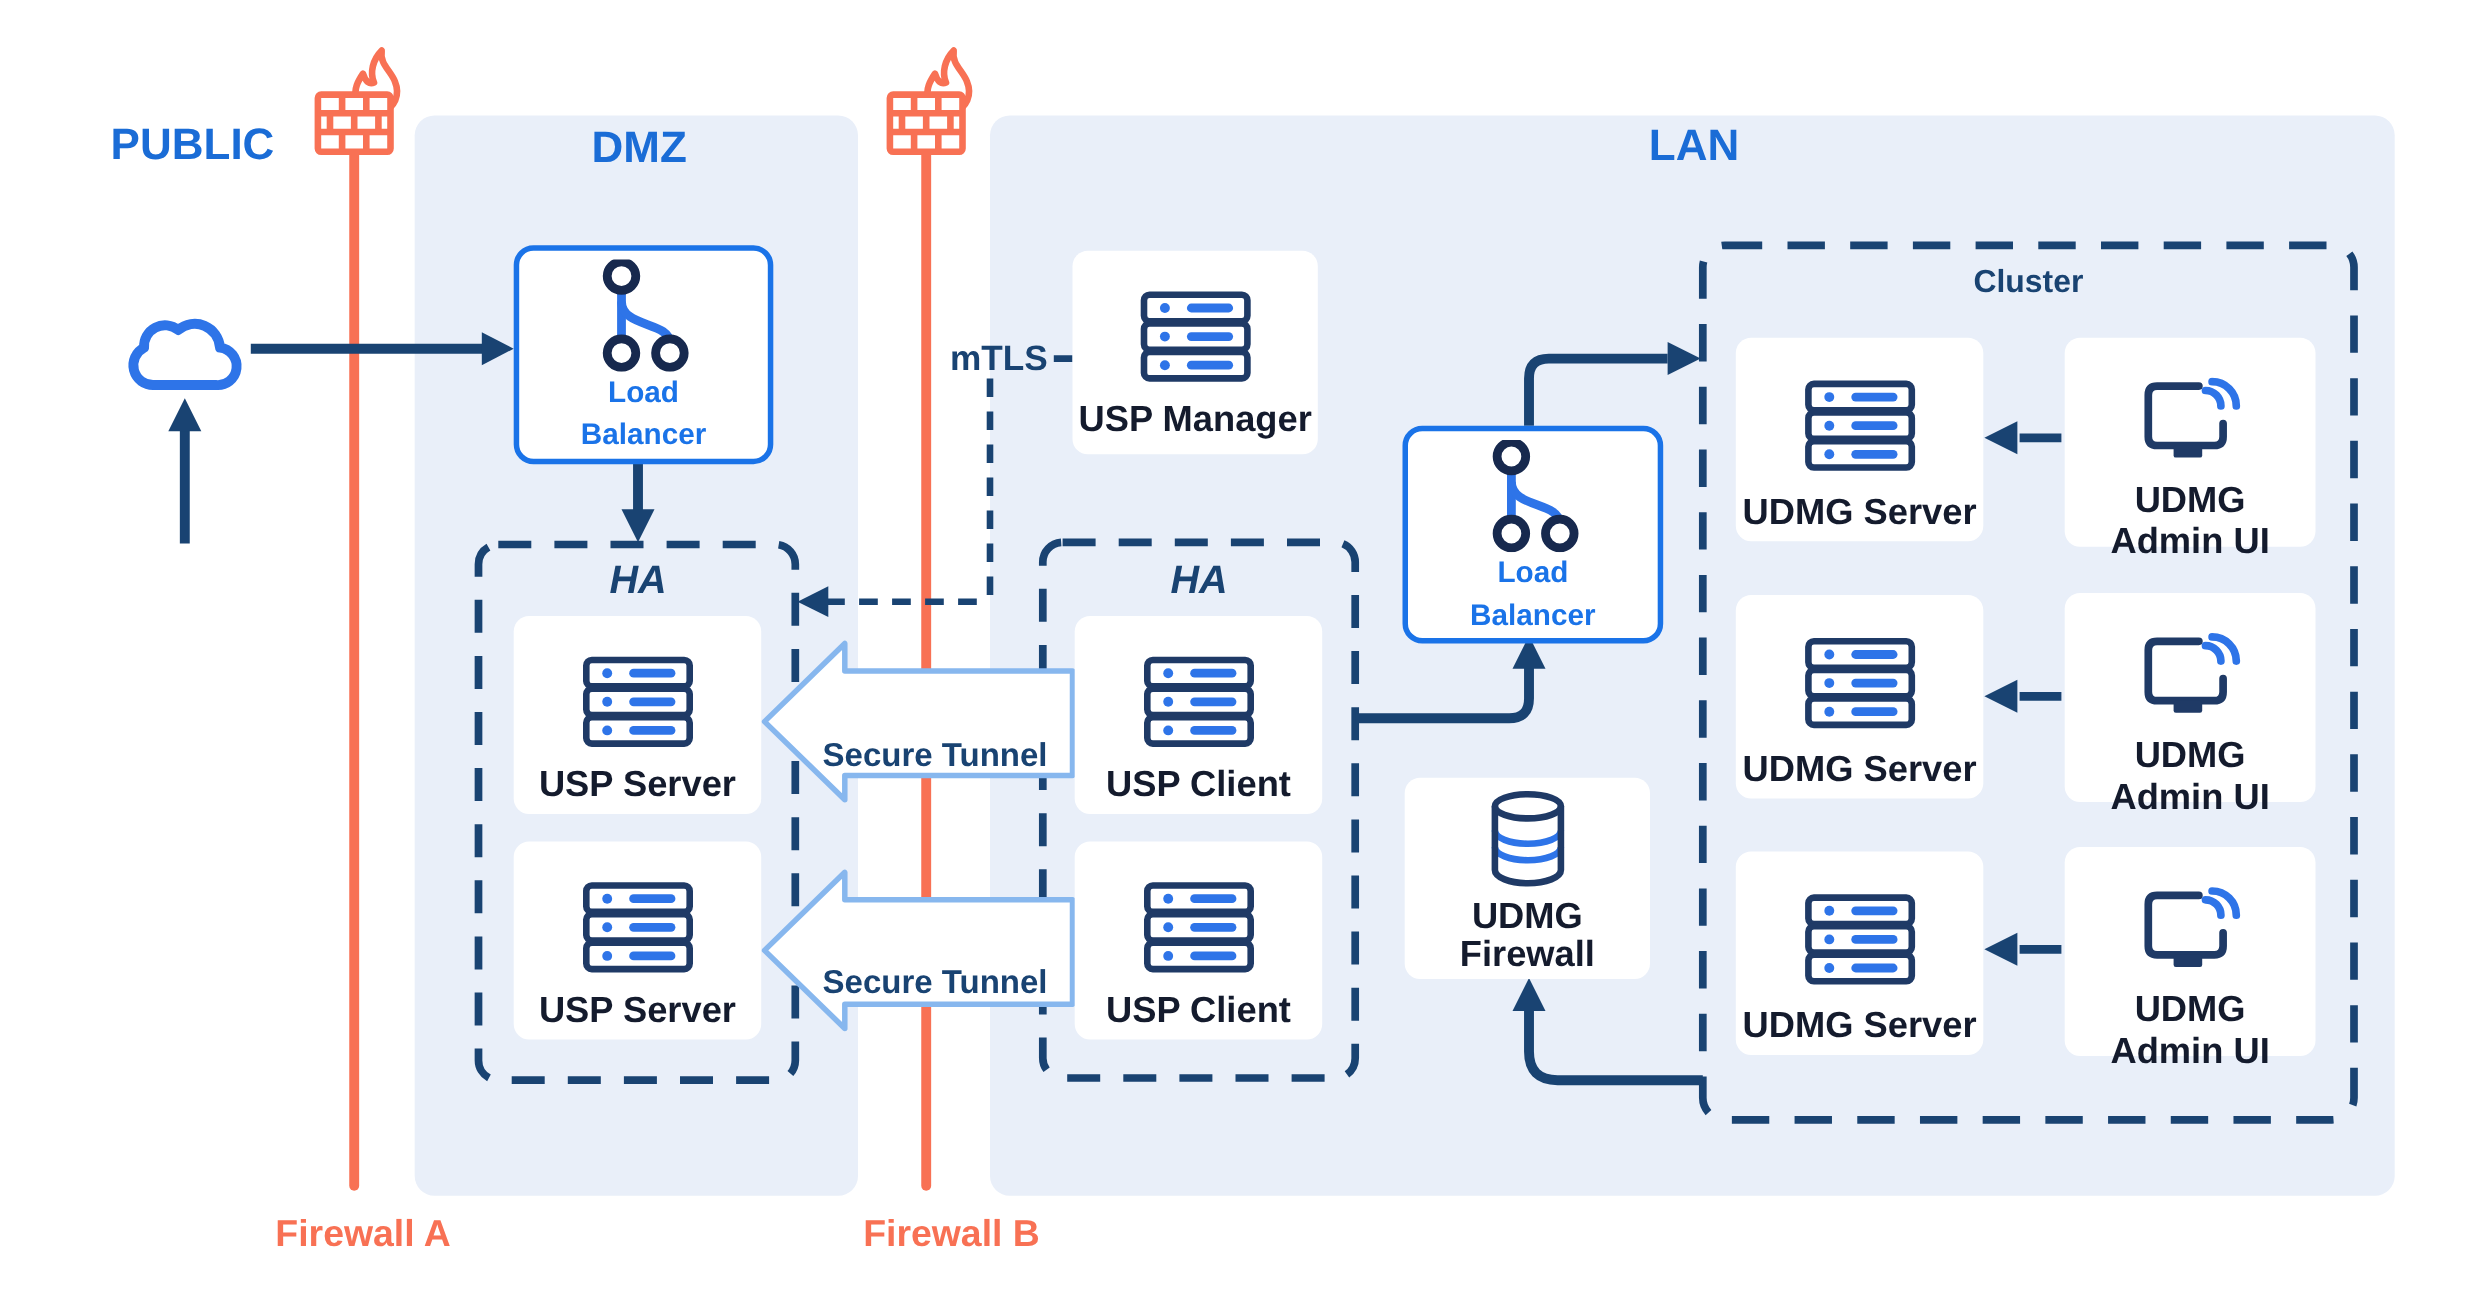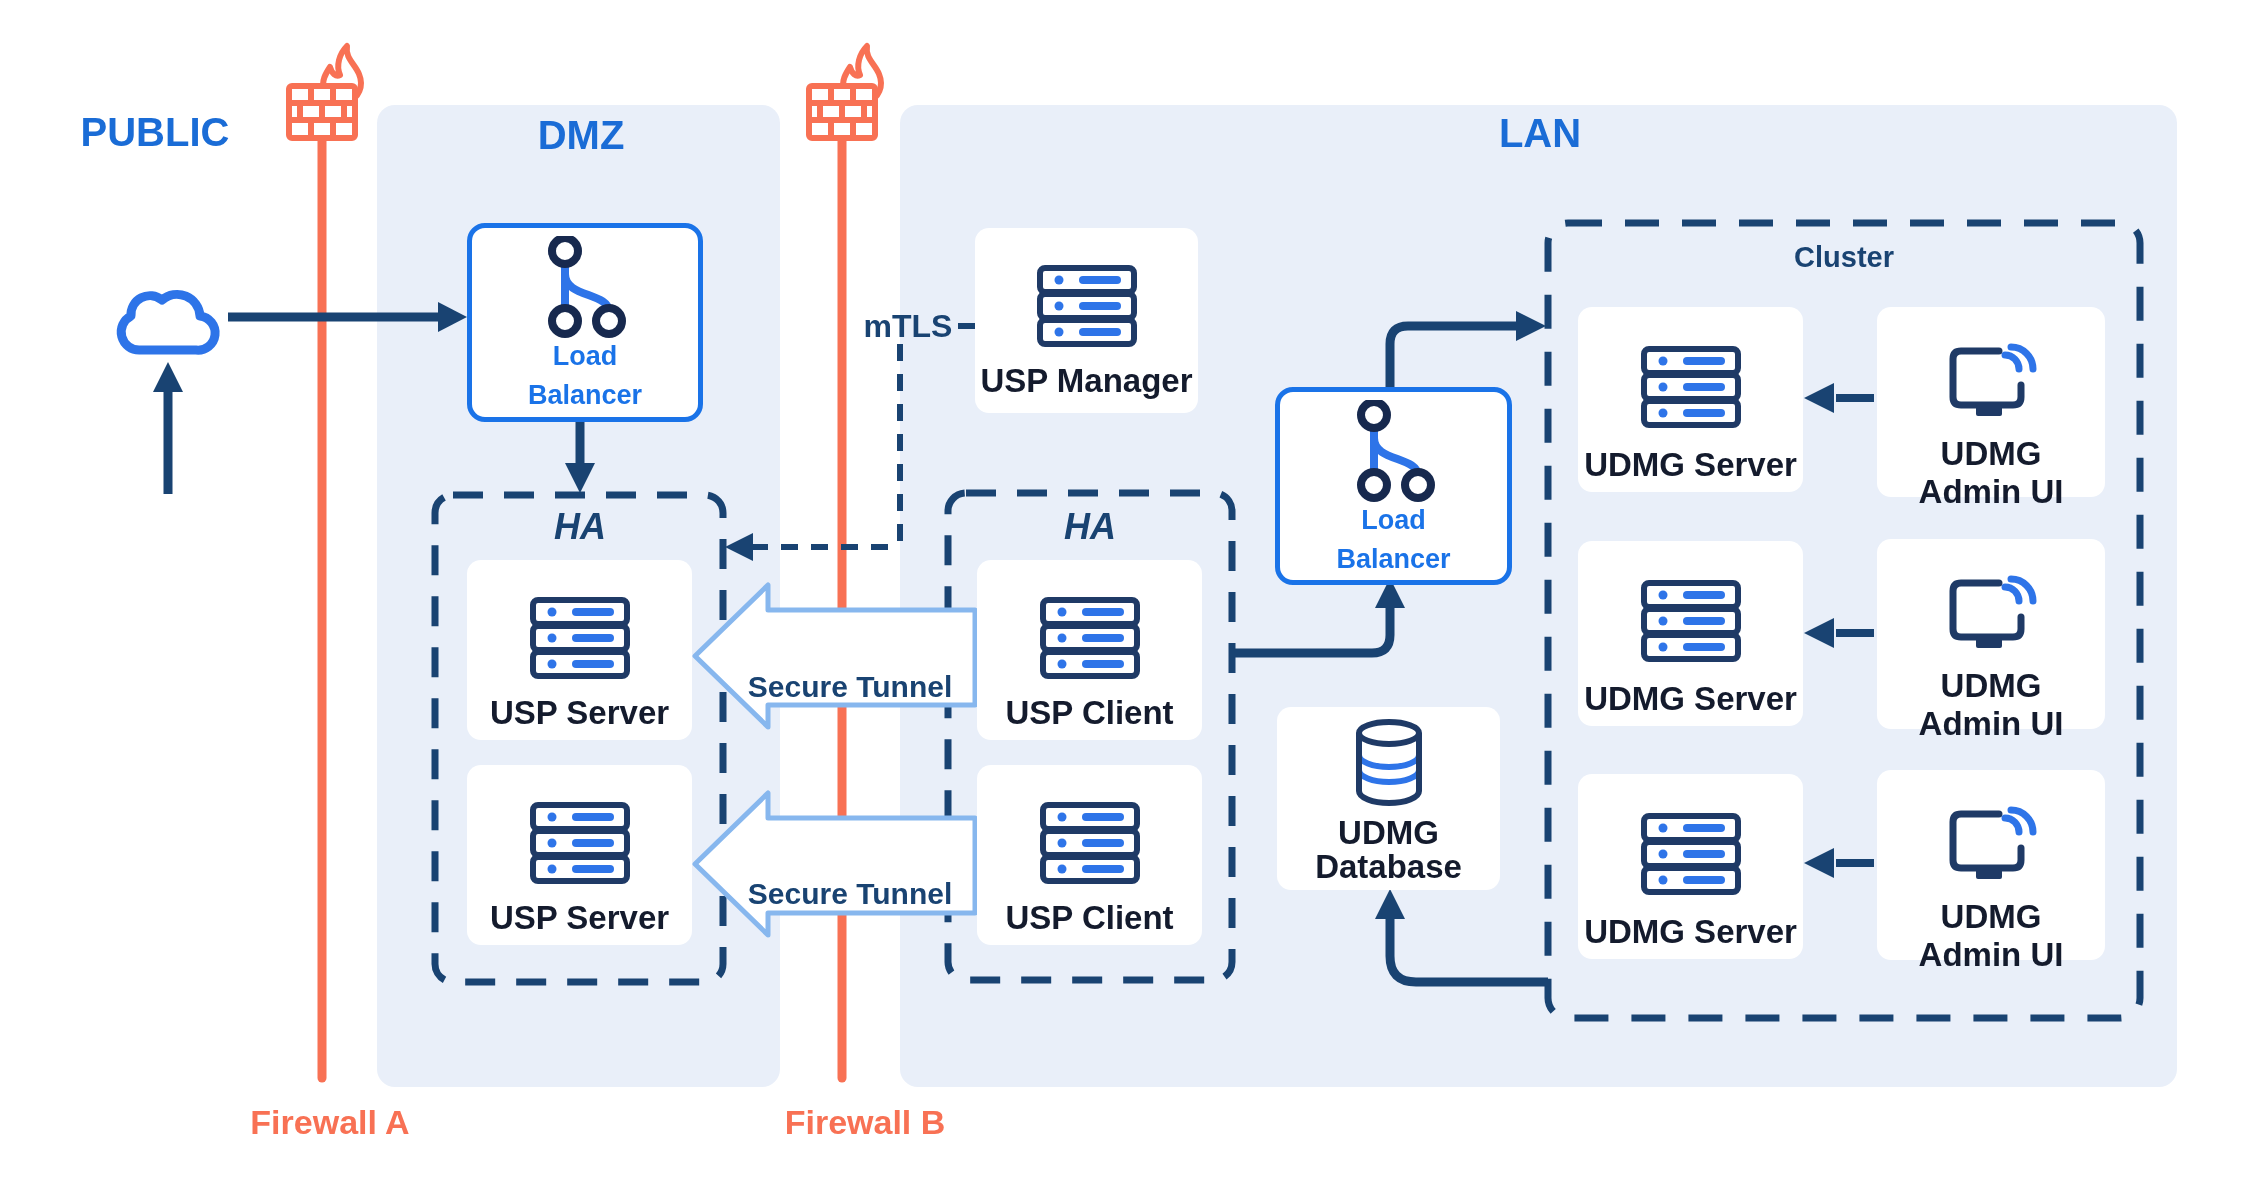--- a/index.html
+++ b/index.html
@@ -79,21 +79,21 @@
     <polygon class="head" points="1804,398 1834,383 1834,413"></polygon>
     <line class="conn8" x1="1874" y1="633" x2="1836" y2="633"></line>
     <polygon class="head" points="1804,633 1834,618 1834,648"></polygon>
     <line class="conn8" x1="1874" y1="863" x2="1836" y2="863"></line>
     <polygon class="head" points="1804,863 1834,848 1834,878"></polygon>
 
     <polygon class="tunnel" points="695,656 768,585 768,610 975,610 975,705 768,705 768,727"></polygon>
     <polygon class="tunnel" points="695,864 768,793 768,818 975,818 975,913 768,913 768,935"></polygon>
   </svg>
 
-  <div class="ctr zone-label" style="left:155px;top:132px;">PUBLIC</div>
+  <div class="ctr zone-label" style="left:175px;top:132px;">PUBLIC</div>
   <div class="ctr zone-label" style="left:581px;top:135px;">DMZ</div>
   <div class="ctr zone-label" style="left:1540px;top:133px;">LAN</div>
 
   <svg class="abs" style="left:281px;top:40px;" width="104" height="104" viewBox="0 0 104 104">
     <path class="ic-orange" stroke-width="6" stroke-linejoin="round" d="M66 6 C64 18 74 24 78 34 C83 46 78 58 66 62 C56 65 46 60 43 50 C40 41 45 33 49 27 C51 34 55 37 59 35 C55 26 58 14 66 6 Z"></path>
     <g class="ic-orange" stroke-width="6">
       <rect x="8" y="46" width="66" height="52" rx="3"></rect>
       <line x1="8" y1="63" x2="74" y2="63"></line>
         <line x1="8" y1="80" x2="74" y2="80"></line>
       <line x1="30" y1="46" x2="30" y2="63"></line>
@@ -269,21 +269,21 @@
 
   <div class="box" style="left:1277px;top:707px;width:223px;height:183px;">
     <svg class="icon" style="top:10px;" width="84" height="92" viewBox="0 0 84 92">
       <path d="M12 16 V74 A30 12 0 0 0 72 74 V16" fill="#fff" stroke="none"></path>
       <path class="ic-blue" stroke-width="6" d="M12 38 A30 12 0 0 0 72 38"></path>
       <path class="ic-blue" stroke-width="6" d="M12 53 A30 12 0 0 0 72 53"></path>
       <path class="ic-navy" stroke-width="6" d="M12 16 V74 A30 12 0 0 0 72 74 V16"></path>
       <ellipse class="ic-navy" stroke-width="6" cx="42" cy="16" rx="30" ry="11" fill="#fff"></ellipse>
     </svg>
     <div class="bl" style="top:107px;">UDMG</div>
-    <div class="bl" style="top:141px;">Database</div>
+    <div class="bl" style="top:141px;">Firewall</div>
   </div>
 
   <div class="ctr navy-label cluster-label" style="left:1844px;top:257px;">Cluster</div>
 
   <div class="box" style="left:1578px;top:307px;width:225px;height:185px;">
     <svg class="icon" style="top:38px;" width="104" height="84" viewBox="0 0 104 84">
       <g class="ic-navy" stroke-width="6" fill="#fff">
         <rect x="5" y="4" width="94" height="24" rx="5"></rect>
           <rect x="5" y="30" width="94" height="24" rx="5"></rect>
           <rect x="5" y="56" width="94" height="24" rx="5"></rect>

